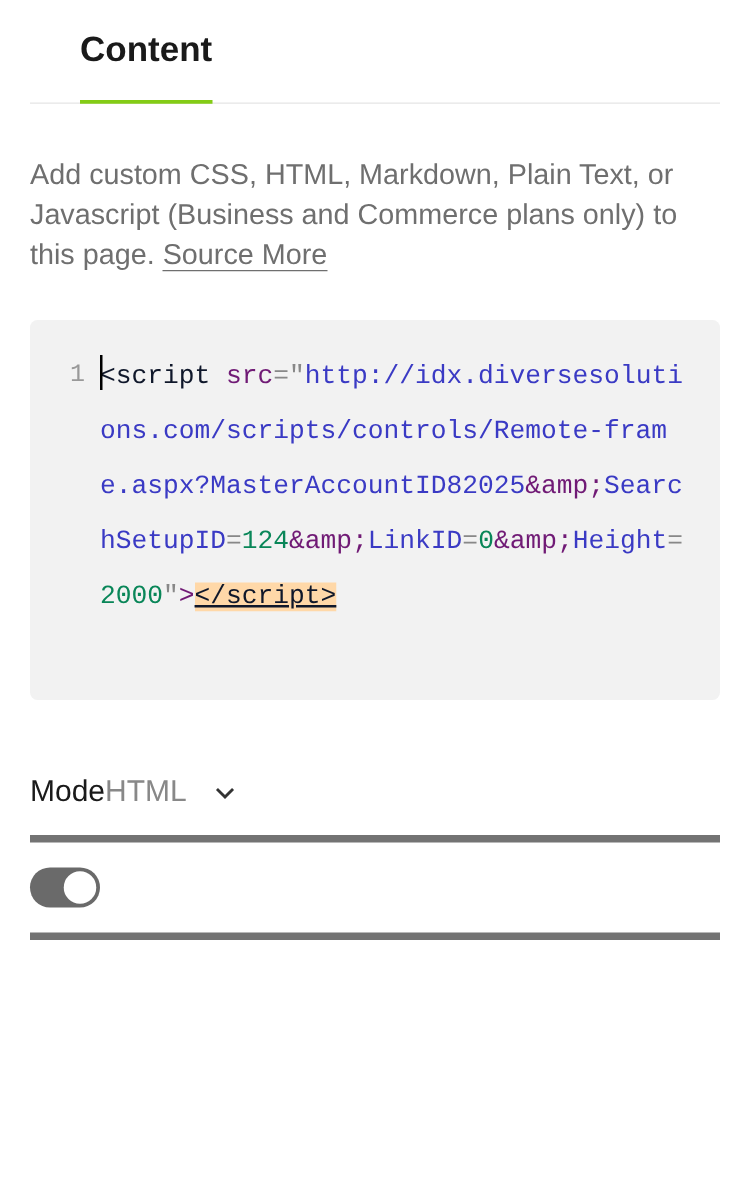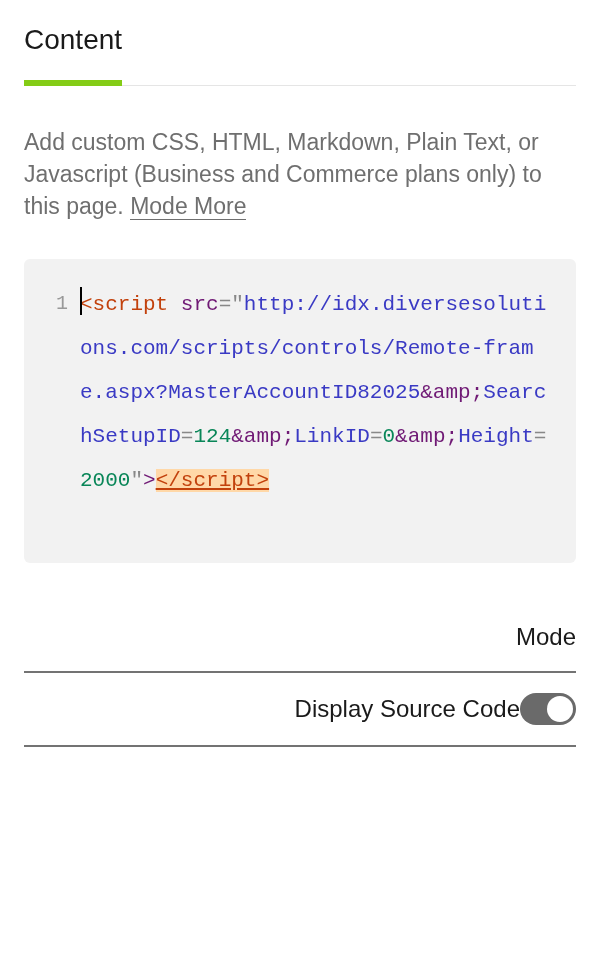--- a/index.html
+++ b/index.html
@@ -11,24 +11,25 @@
     color: #1a1a1a;
     padding: 24px;
   }
   .tabs {
     border-bottom: 1px solid #e5e5e5;
     margin-bottom: 40px;
   }
   .tab {
     display: inline-block;
     font-size: 28px;
-    font-weight: 400;
+    font-weight: 700;
     padding-bottom: 24px;
-    border-bottom: 6px solid #84cc16;
+    border-bottom: 3px solid #84cc16;
     margin-bottom: -1px;
+    margin-left: 40px;
   }
   .description {
     font-size: 23px;
     line-height: 1.4;
     color: #6f6f6f;
     margin-bottom: 36px;
   }
   .description .learn-more {
     border-bottom: 1px solid #6f6f6f;
     cursor: pointer;
@@ -62,34 +63,34 @@
     position: relative;
   }
   .cursor-line {
     position: absolute;
     left: 0;
     top: 4px;
     width: 2px;
     height: 28px;
     background: #000;
   }
-  .tok-tag { color: #c2410c; }
+  .tok-tag { color: #0f172a; }
   .tok-attr { color: #701a75; }
   .tok-str { color: #3a3ac4; }
   .tok-num { color: #098658; text-align: center; }
   .tok-punc { color: #701a75; }
   .tok-op { color: #888; }
   .tok-highlight { background: #ffd8a8; text-decoration: underline; }
 
   .row {
     display: flex;
     align-items: center;
-    justify-content: flex-end;
+    justify-content: flex-start;
     padding: 20px 0;
-    border-bottom: 2px solid #737373;
+    border-bottom: 6px solid #737373;
   }
   .row-label {
     font-size: 24px;
     font-weight: 400;
     color: #1a1a1a;
   }
   .select-wrap {
     display: flex;
     align-items: center;
     gap: 20px;
@@ -125,35 +126,40 @@
   }
 </style>
 </head>
 <body>
 
 <div class="tabs">
   <div class="tab">Content</div>
 </div>
 
 <p class="description">
-  <span>Add custom CSS, HTML, Markdown, Plain Text, or Javascript (Business and Commerce plans only) to this page. </span><span class="learn-more">Mode More</span>
+  <span>Add custom CSS, HTML, Markdown, Plain Text, or Javascript (Business and Commerce plans only) to this page. </span><span class="learn-more">Source More</span>
 </p>
 
 <div class="editor">
   <div class="editor-line">
     <div class="gutter">1</div>
     <div class="code">
       <span class="cursor-line"></span><span class="tok-tag">&lt;script</span>
       <span class="tok-attr">src</span><span class="tok-op">=</span><span class="tok-op">"</span><span class="tok-str">http://idx.diversesolutions.com/scripts/controls/Remote-frame.aspx?MasterAccountID82025</span><span class="tok-punc">&amp;amp;</span><span class="tok-str">SearchSetupID</span><span class="tok-op">=</span><span class="tok-num">124</span><span class="tok-punc">&amp;amp;</span><span class="tok-str">LinkID</span><span class="tok-op">=</span><span class="tok-num">0</span><span class="tok-punc">&amp;amp;</span><span class="tok-str">Height</span><span class="tok-op">=</span><span class="tok-num">2000</span><span class="tok-op">"</span><span class="tok-punc">&gt;</span><span class="tok-highlight tok-tag">&lt;/script&gt;</span>
     </div>
   </div>
 </div>
 
 <div class="row">
   <div class="row-label">Mode</div>
+  <div class="select-wrap">
+    <span class="select-value">HTML</span>
+    <svg class="chevron" viewBox="0 0 24 24">
+      <polyline points="5 9 12 16 19 9"></polyline>
+    </svg>
+  </div>
 </div>
 
 <div class="row">
-  <div class="row-label">Display Source Code</div>
   <div class="toggle">
     <div class="toggle-knob"></div>
   </div>
 </div>
 
 </body></html>

